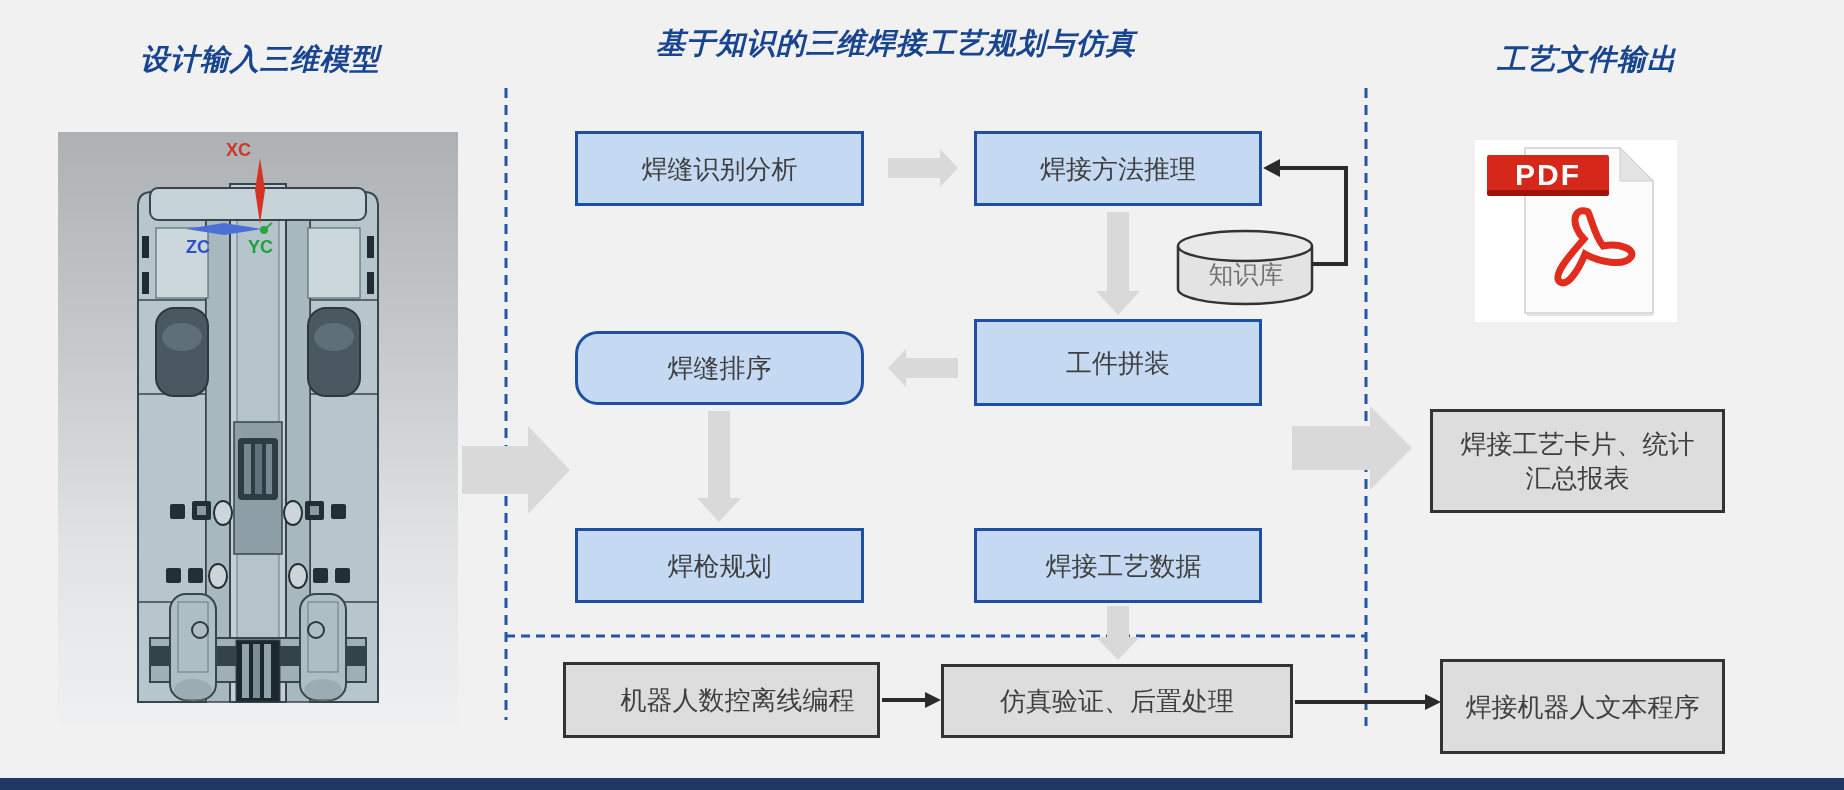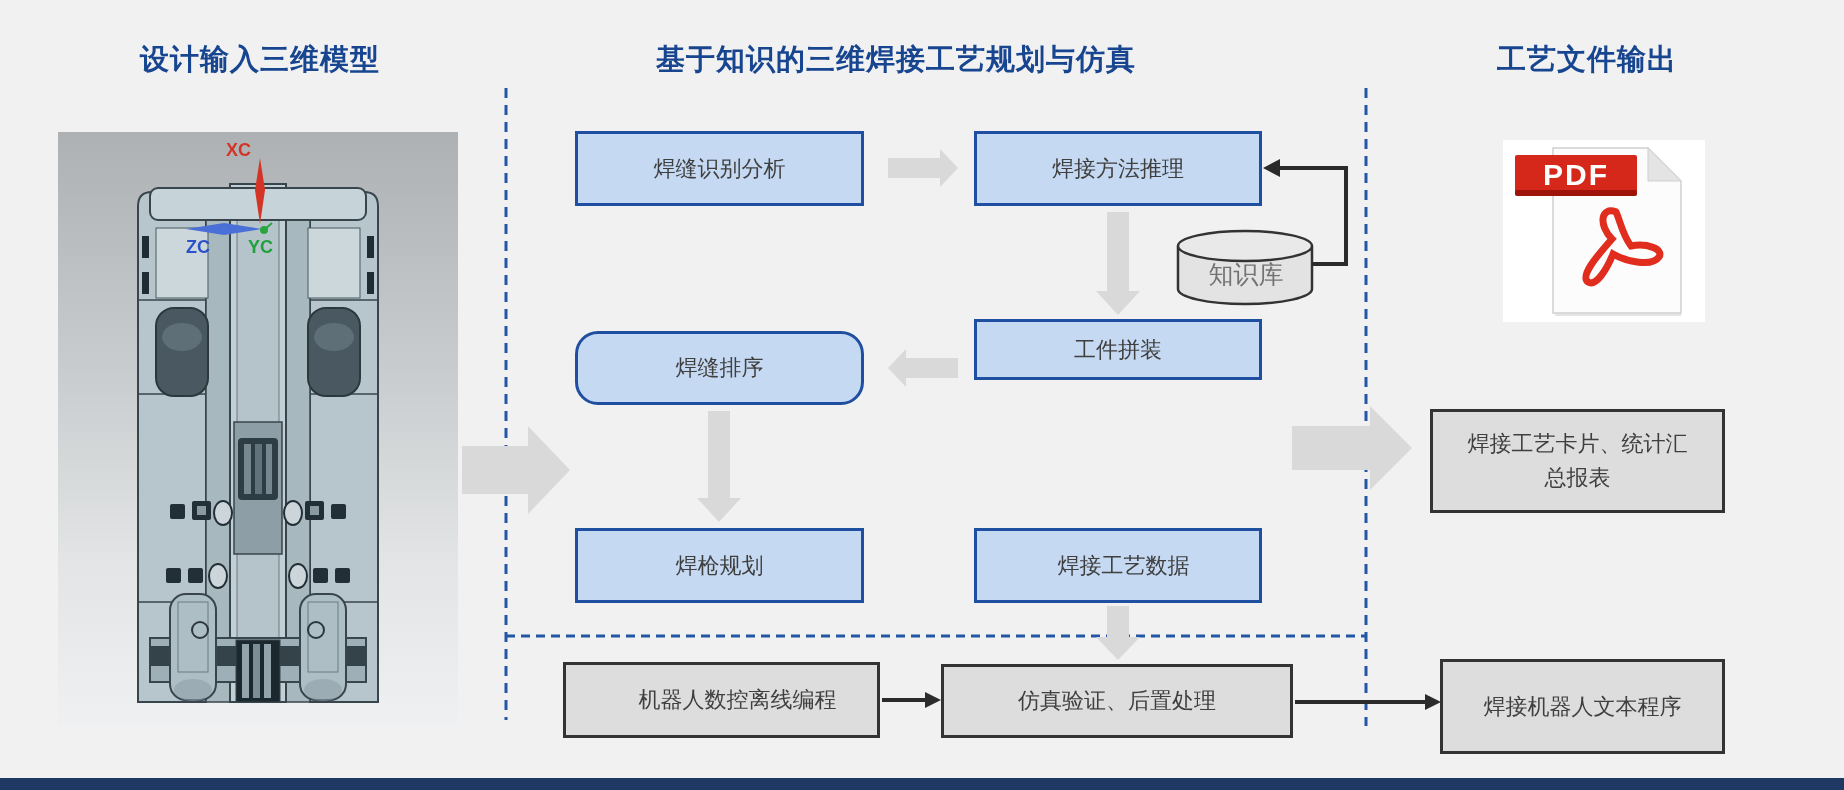--- a/index.html
+++ b/index.html
@@ -4,45 +4,45 @@
 <style>
   html,body{margin:0;padding:0;}
   body{
     width:1844px;height:790px;position:relative;overflow:hidden;
     background:#f1f1f2;
     font-family:"Liberation Sans","DejaVu Sans",sans-serif;
   }
   .abs{position:absolute;}
   .title{
     color:#17458f;font-weight:bold;font-size:29px;text-align:center;
-    letter-spacing:1px;white-space:nowrap;
+    letter-spacing:1px;white-space:nowrap;font-style:italic;
   }
   .box{
     position:absolute;display:flex;align-items:center;justify-content:center;
-    text-align:center;box-sizing:border-box;color:#3f3f3f;font-size:22px;
+    text-align:center;box-sizing:border-box;color:#3f3f3f;font-size:26px;
     line-height:34px;z-index:3;
   }
   .box.blue{background:#c5d9f2;border:3px solid #1f4fa0;}
   .box.gray{background:#dddddd;border:3px solid #333333;}
   #overlay{position:absolute;left:0;top:0;z-index:1;}
   #model-wrap{position:absolute;left:58px;top:132px;width:400px;height:594px;z-index:2;}
-  #pdf-wrap{position:absolute;left:1475px;top:140px;width:202px;height:182px;background:#ffffff;z-index:2;margin-left:28px;}
+  #pdf-wrap{position:absolute;left:1475px;top:140px;width:202px;height:182px;background:#ffffff;z-index:2;}
   #kb-label{
     position:absolute;left:1180px;top:258px;width:132px;text-align:center;
     font-size:25px;color:#737373;z-index:3;
   }
   #bottom-bar{
     position:absolute;left:0;top:778px;width:1844px;height:12px;background:#1f3864;z-index:4;
   }
 </style>
 </head>
 <body>
 
 <div class="abs title" style="left:60px;top:40px;width:400px;">设计输入三维模型</div>
-<div class="abs title" style="left:646px;top:40px;width:500px;text-align:center;">基于知识的三维焊接工艺规划与仿真</div>
+<div class="abs title" style="left:646px;top:24px;width:500px;text-align:center;">基于知识的三维焊接工艺规划与仿真</div>
 <div class="abs title" style="left:1387px;top:40px;width:400px;">工艺文件输出</div>
 
 <svg id="overlay" width="1844" height="790" viewBox="0 0 1844 790">
 
   <line x1="506" y1="88" x2="506" y2="720" stroke="#2456a6" stroke-width="3" stroke-dasharray="10 7"></line>
   <line x1="1366" y1="88" x2="1366" y2="726" stroke="#2456a6" stroke-width="3" stroke-dasharray="10 7"></line>
   <line x1="506" y1="636" x2="1366" y2="636" stroke="#2456a6" stroke-width="3" stroke-dasharray="9 6"></line>
 
   <polygon points="462,446 528,446 528,426 570,470 528,514 528,494 462,494" fill="#d9d9d9"></polygon>
   <polygon points="1292,426 1370,426 1370,406 1412,448 1370,490 1370,470 1292,470" fill="#d9d9d9"></polygon>
@@ -170,21 +170,21 @@
   <rect x="12" y="15" width="122" height="40" rx="2" fill="#d6281a"></rect>
   <rect x="12" y="50" width="122" height="6" rx="2" fill="#9e140a"></rect>
   <text x="73" y="45" font-size="30" font-weight="bold" fill="#ffffff" text-anchor="middle" letter-spacing="2">PDF</text>
   <path d="M113,72 C98,66 95,85 109,99 C93,117 77,136 85,142 C93,147 104,129 110,114 C124,122 149,127 156,117 C161,109 144,103 128,106 C119,94 117,80 113,72" fill="none" stroke="#e02d1d" stroke-width="7" stroke-linecap="round"></path>
 </svg>
 </div>
 
 <div class="box blue" style="left:575px;top:131px;width:289px;height:75px;">焊缝识别分析</div>
 <div class="box blue" style="left:974px;top:131px;width:288px;height:75px;">焊接方法推理</div>
 <div class="box blue" style="left:575px;top:331px;width:289px;height:74px;border-radius:23px;">焊缝排序</div>
-<div class="box blue" style="left:974px;top:319px;width:288px;height:61px;">工件拼装</div>
+<div class="box blue" style="left:974px;top:319px;width:288px;height:87px;">工件拼装</div>
 <div class="box blue" style="left:575px;top:528px;width:289px;height:75px;">焊枪规划</div>
 <div class="box blue" style="left:974px;top:528px;width:288px;height:75px;padding-left:11px;">焊接工艺数据</div>
 
 <div id="kb-label">知识库</div>
 
 <div class="box gray" style="left:563px;top:662px;width:317px;height:76px;padding-left:32px;">机器人数控离线编程</div>
 <div class="box gray" style="left:941px;top:664px;width:352px;height:74px;">仿真验证、后置处理</div>
 <div class="box gray" style="left:1430px;top:409px;width:295px;height:104px;padding:0 24px;">焊接工艺卡片、统计汇总报表</div>
 <div class="box gray" style="left:1440px;top:659px;width:285px;height:95px;">焊接机器人文本程序</div>
 

